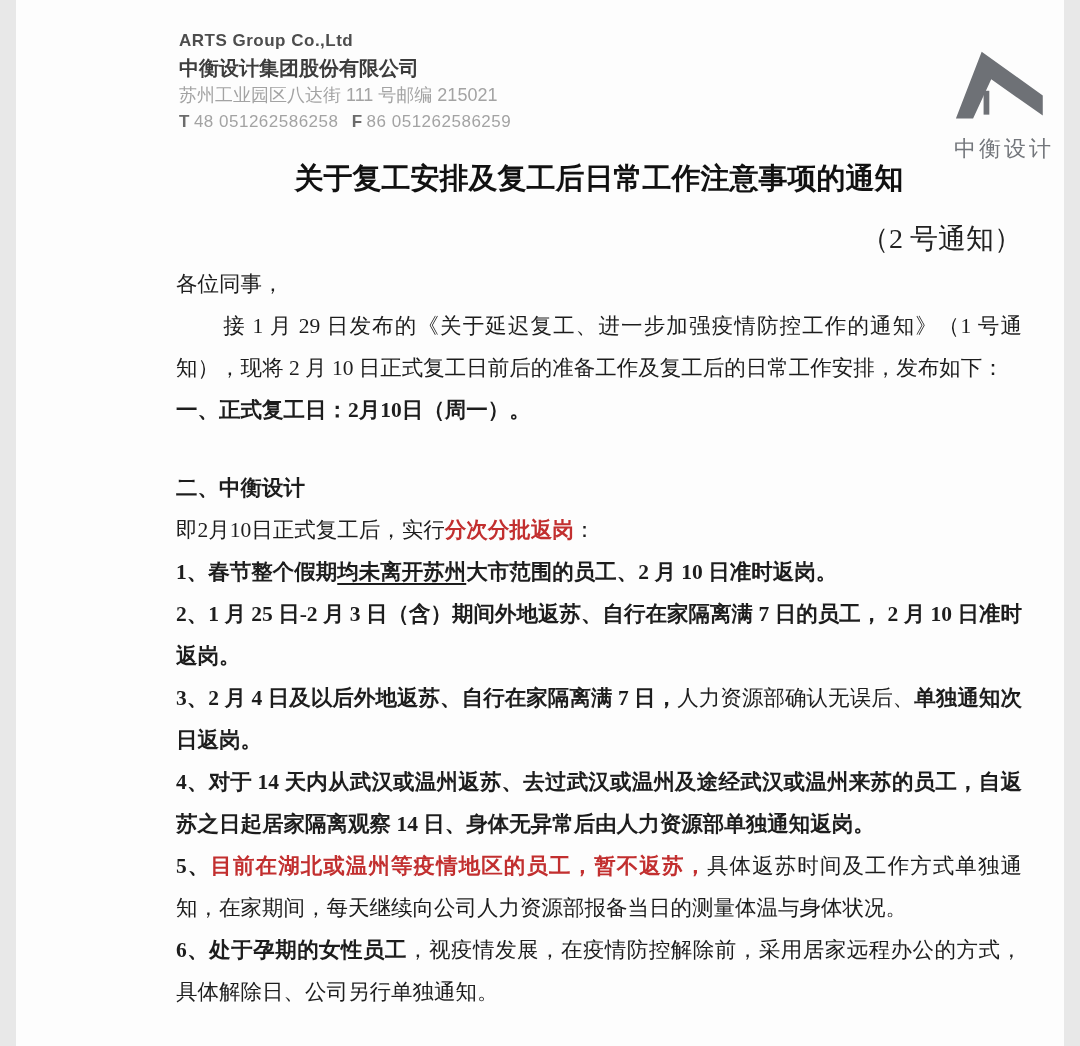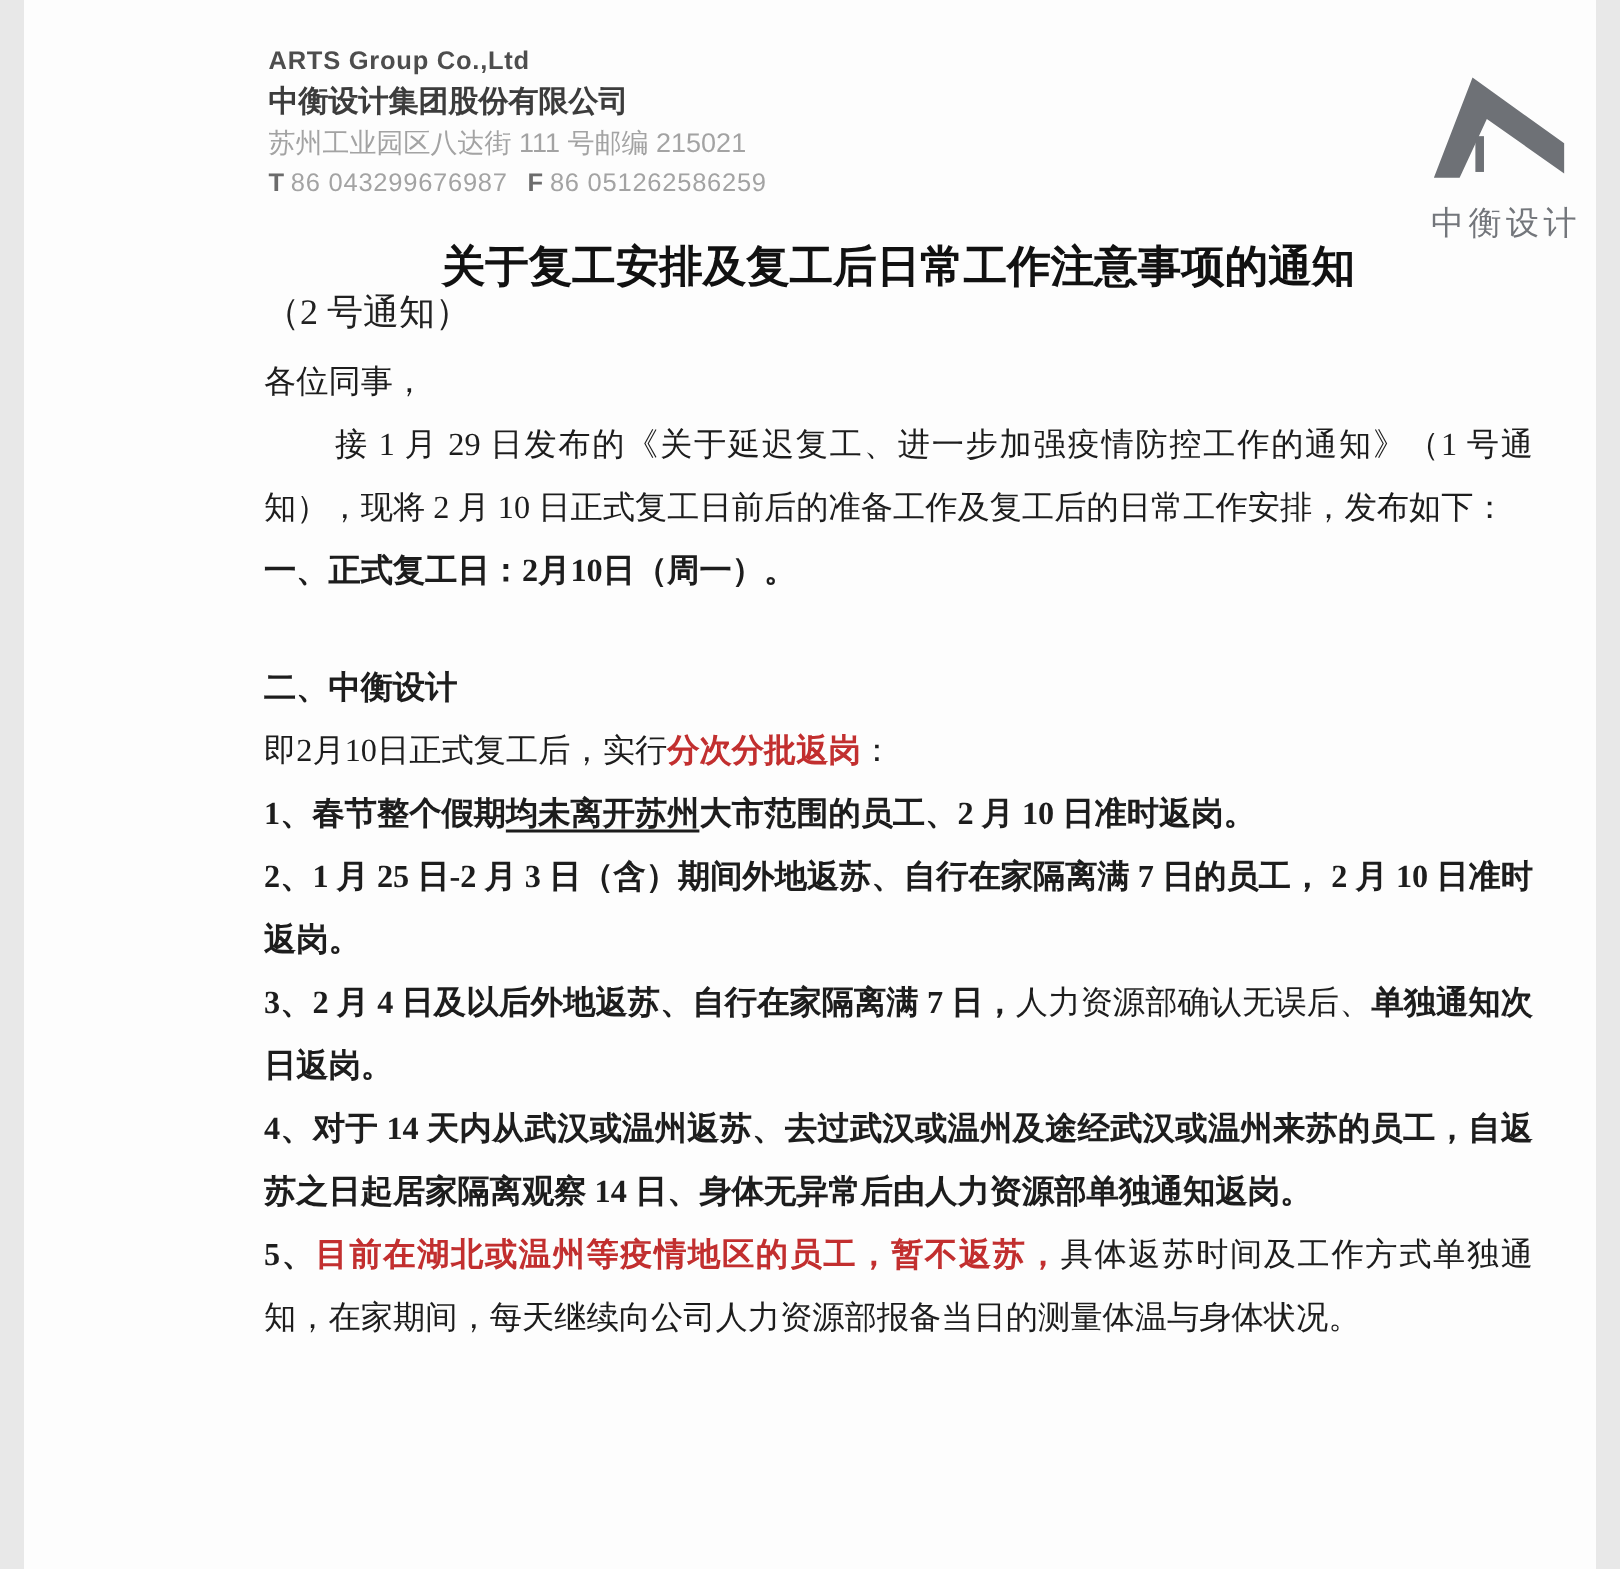--- a/index.html
+++ b/index.html
@@ -36,22 +36,22 @@
     letter-spacing:3px; font-weight:500; white-space:nowrap;
   }
   
   .content { position:absolute; left:160px; top:160px; width:846px; }
   .notice-title {
     text-align:center;
     font-family:Liberation Serif, serif;
     font-weight:bold; font-size:29px; line-height:36px; color:#111;
   }
   .notice-subtitle {
-    text-align:left; font-size:24px; line-height:26px;
-    margin-top:0; color:#222;
+    text-align:right; font-size:28px; line-height:26px;
+    margin-top:30px; color:#222;
   }
   .doc-body { margin-top:11px; }
   .para {
     font-size:21.5px; line-height:42px;
     text-align:justify; color:#1d1d1d;
   }
   .para.indented { text-indent:2.2em; }
   .para.gap-after { margin-bottom:36px; }
   .para span.bold { font-weight:bold; }
   .para span.red { color:#c22f2f; }
@@ -60,21 +60,21 @@
 </head>
 <body>
 
 <div class="page">
 
   <div class="letterhead">
     <div class="lh-en">ARTS  Group Co.,Ltd</div>
     <div class="lh-cn-name">中衡设计集团股份有限公司</div>
     <div class="lh-cn-addr">苏州工业园区八达街 111 号邮编 215021</div>
     <div class="lh-phone">
-      <b>T</b><span>86 043299676987</span>
+      <b>T</b><span>48 051262586258</span>
       <b class="f-label">F</b><span>86 051262586259</span>
     </div>
   </div>
 
   <div class="logo">
     <svg width="106" height="84" viewBox="0 0 110 88" aria-hidden="true">
       <path d="M 13 78 L 40 8 L 104 54 L 104 75 L 50 37 L 31 78 Z" fill="#6e7176"></path>
       <rect x="42" y="49" width="6" height="25" fill="#6e7176"></rect>
     </svg>
     <div class="logo-text">中衡设计</div>
@@ -87,16 +87,17 @@
         <p class="para"><span>各位同事，</span></p>
         <p class="para indented"><span>接 1 月 29 日发布的《关于延迟复工、进一步加强疫情防控工作的通知》（1 号通知），现将 2 月 10 日正式复工日前后的准备工作及复工后的日常工作安排，发布如下：</span></p>
         <p class="para gap-after"><span class="bold">一、正式复工日：2月10日（周一）。</span></p>
         <p class="para"><span class="bold">二、中衡设计</span></p>
         <p class="para"><span>即2月10日正式复工后，实行</span><span class="bold red">分次分批返岗</span><span>：</span></p>
         <p class="para"><span class="bold">1、春节整个假期</span><span class="bold underline">均未离开苏州</span><span class="bold">大市范围的员工、2 月 10 日准时返岗。</span></p>
         <p class="para"><span class="bold">2、1 月 25 日-2 月 3 日（含）期间外地返苏、自行在家隔离满 7 日的员工， 2 月 10 日准时返岗。</span></p>
         <p class="para"><span class="bold">3、2 月 4 日及以后外地返苏、自行在家隔离满 7 日，</span><span>人力资源部确认无误后、</span><span class="bold">单独通知次日返岗。</span></p>
         <p class="para"><span class="bold">4、对于 14 天内从武汉或温州返苏、去过武汉或温州及途经武汉或温州来苏的员工，自返苏之日起居家隔离观察 14 日、身体无异常后由人力资源部单独通知返岗。</span></p>
         <p class="para"><span class="bold">5、</span><span class="bold red">目前在湖北或温州等疫情地区的员工，暂不返苏，</span><span>具体返苏时间及工作方式单独通知，在家期间，每天继续向公司人力资源部报备当日的测量体温与身体状况。</span></p>
+        <p class="para"><span class="bold">6、处于孕期的女性员工</span><span>，视疫情发展，在疫情防控解除前，采用居家远程办公的方式，具体解除日、公司另行单独通知。</span></p>
       </div>
   </div>
 
 </div>
 
 </body></html>

